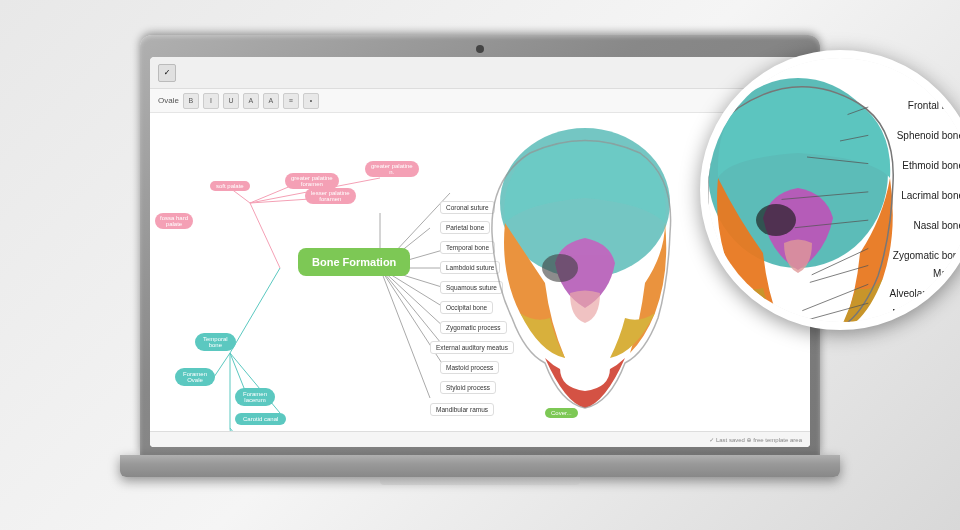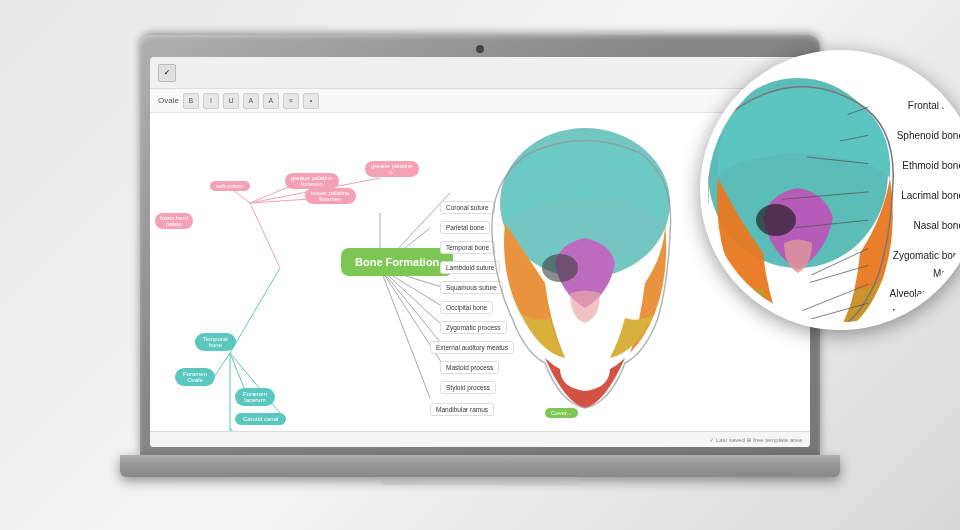--- a/index.html
+++ b/index.html
@@ -214,21 +214,20 @@
       font-size: 6.5px;
     }
 
     .node-bone-formation {
       background: #7dc855;
       color: white;
       font-size: 11px;
       font-weight: bold;
       padding: 8px 14px;
       border-radius: 8px;
-      margin-left: 43px;
     }
 
     
     .magnifier {
       position: absolute;
       width: 280px;
       height: 280px;
       border-radius: 50%;
       border: 8px solid white;
       box-shadow: 0 4px 20px rgba(0,0,0,0.4), inset 0 0 0 1px rgba(0,0,0,0.1);

